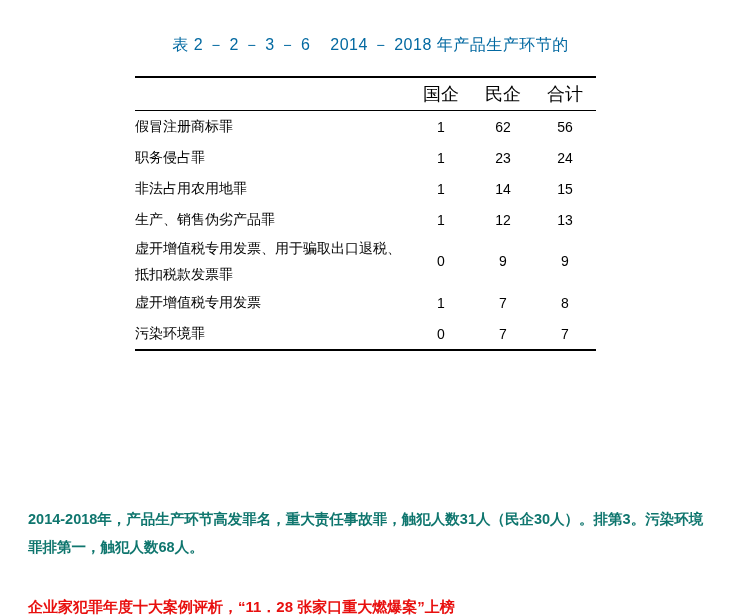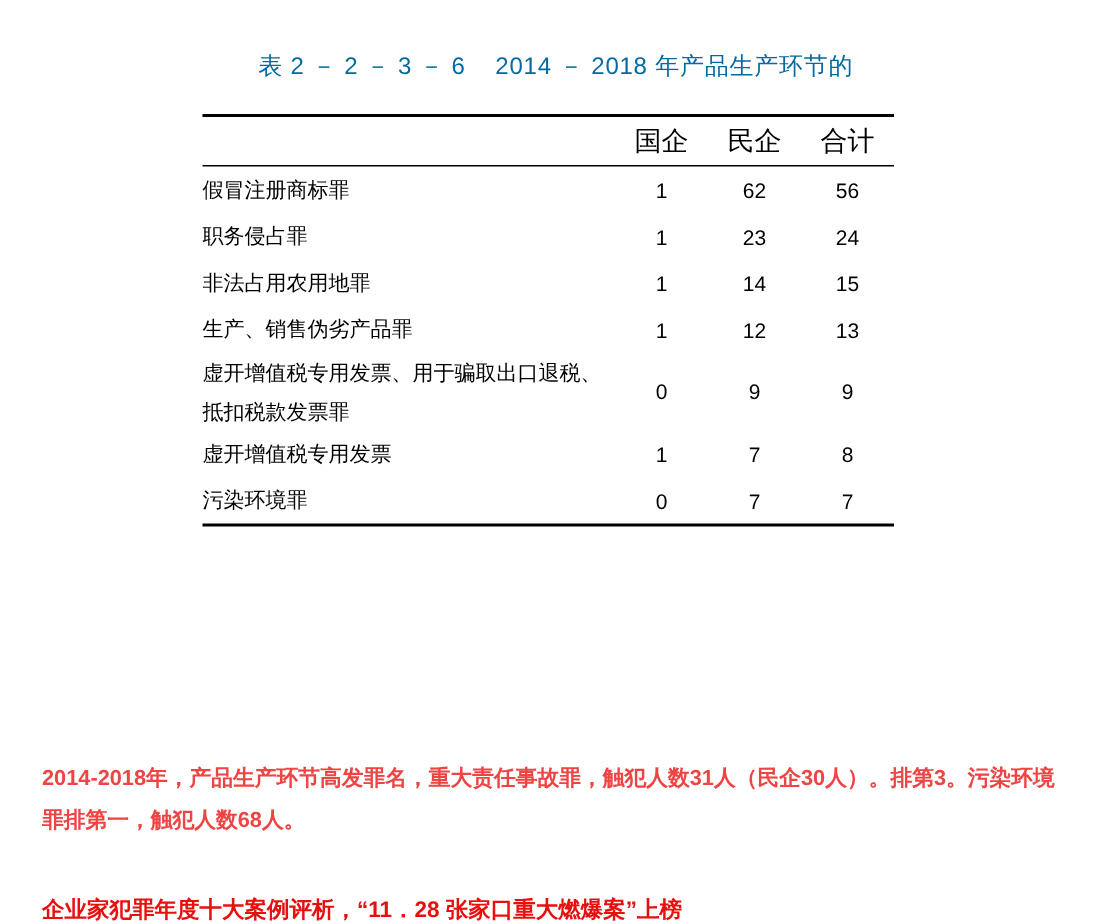--- a/index.html
+++ b/index.html
@@ -89,21 +89,21 @@
     white-space: nowrap;
   }
   tr.last-row td {
     border-bottom: 2px solid #000;
   }
   .note-red {
     position: absolute;
     left: 28px;
     top: 477px;
     width: 676px;
-    color: #ef4444;
+    color: #0f766e;
     font-size: 14.5px;
     font-weight: bold;
     line-height: 28px;
   }
   .note-red-2 {
     position: absolute;
     left: 28px;
     top: 567px;
     width: 676px;
     color: #e8100f;

